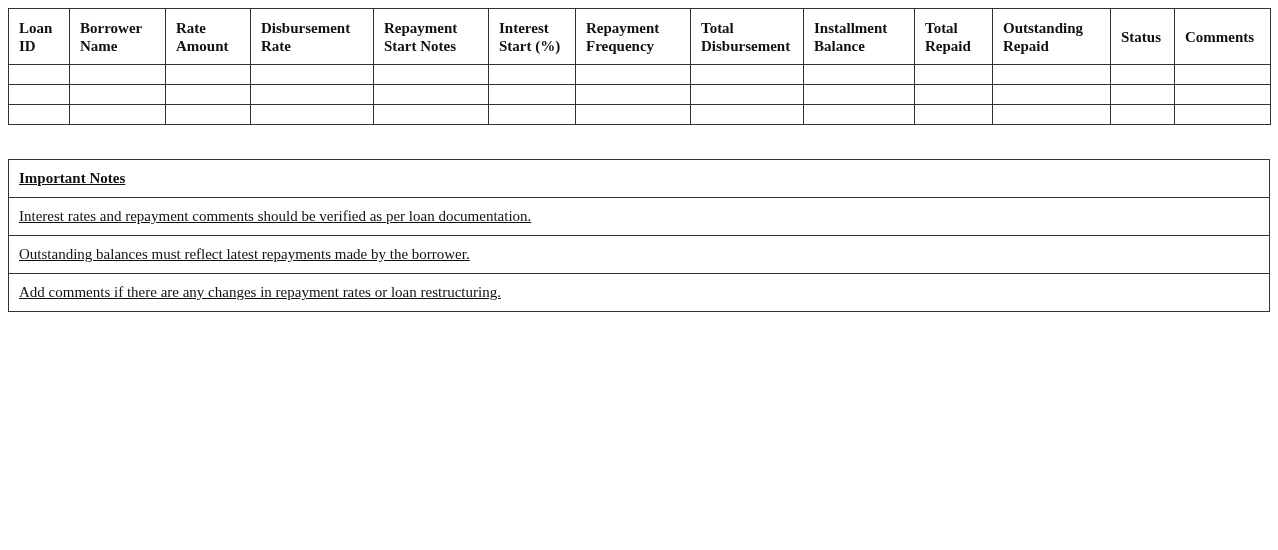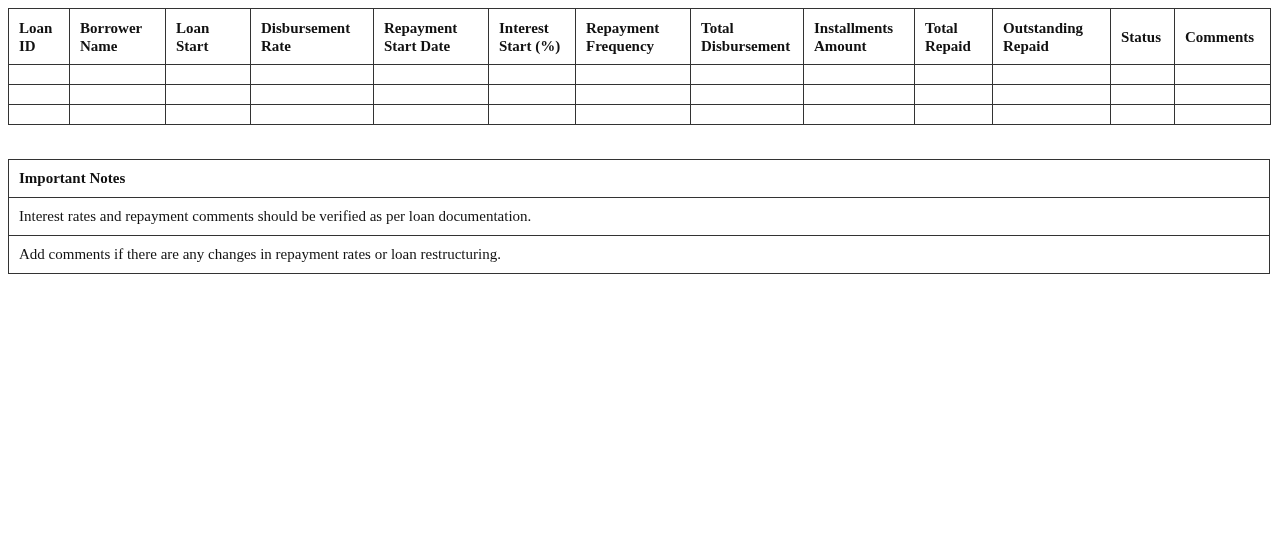--- a/index.html
+++ b/index.html
@@ -45,20 +45,21 @@
       width: 1262px;
       border-collapse: collapse;
       table-layout: fixed;
     }
     .notes-table td {
       border: 1px solid #333333;
       height: 37px;
       padding: 0 10px;
       font-size: 15px;
       vertical-align: middle;
+      text-decoration: underline;
     }
     .notes-table .notes-heading {
       font-weight: bold;
     }
   </style>
 </head>
 <body>
 
 <table class="loan-table">
   <colgroup>
@@ -73,27 +74,27 @@
     <col style="width:111px">
     <col style="width:78px">
     <col style="width:118px">
     <col style="width:64px">
     <col style="width:96px">
   </colgroup>
   <thead>
     <tr>
       <th>Loan ID</th>
       <th>Borrower Name</th>
-      <th>Loan Start</th>
+      <th>Rate Amount</th>
       <th>Disbursement Rate</th>
-      <th>Repayment Start Date</th>
+      <th>Repayment Start Notes</th>
       <th>Interest Start (%)</th>
       <th>Repayment Frequency</th>
       <th>Total Disbursement</th>
-      <th>Installments Amount</th>
+      <th>Installment Balance</th>
       <th>Total Repaid</th>
       <th>Outstanding Repaid</th>
       <th>Status</th>
       <th>Comments</th>
     </tr>
   </thead>
   <tbody>
     <tr>
       <td></td>
       <td></td>
@@ -144,16 +145,19 @@
 
 <table class="notes-table">
   <tbody>
     <tr>
       <td class="notes-heading">Important Notes</td>
     </tr>
     <tr>
       <td>Interest rates and repayment comments should be verified as per loan documentation.</td>
     </tr>
     <tr>
+      <td>Outstanding balances must reflect latest repayments made by the borrower.</td>
+    </tr>
+    <tr>
       <td>Add comments if there are any changes in repayment rates or loan restructuring.</td>
     </tr>
   </tbody>
 </table>
 
 </body></html>

